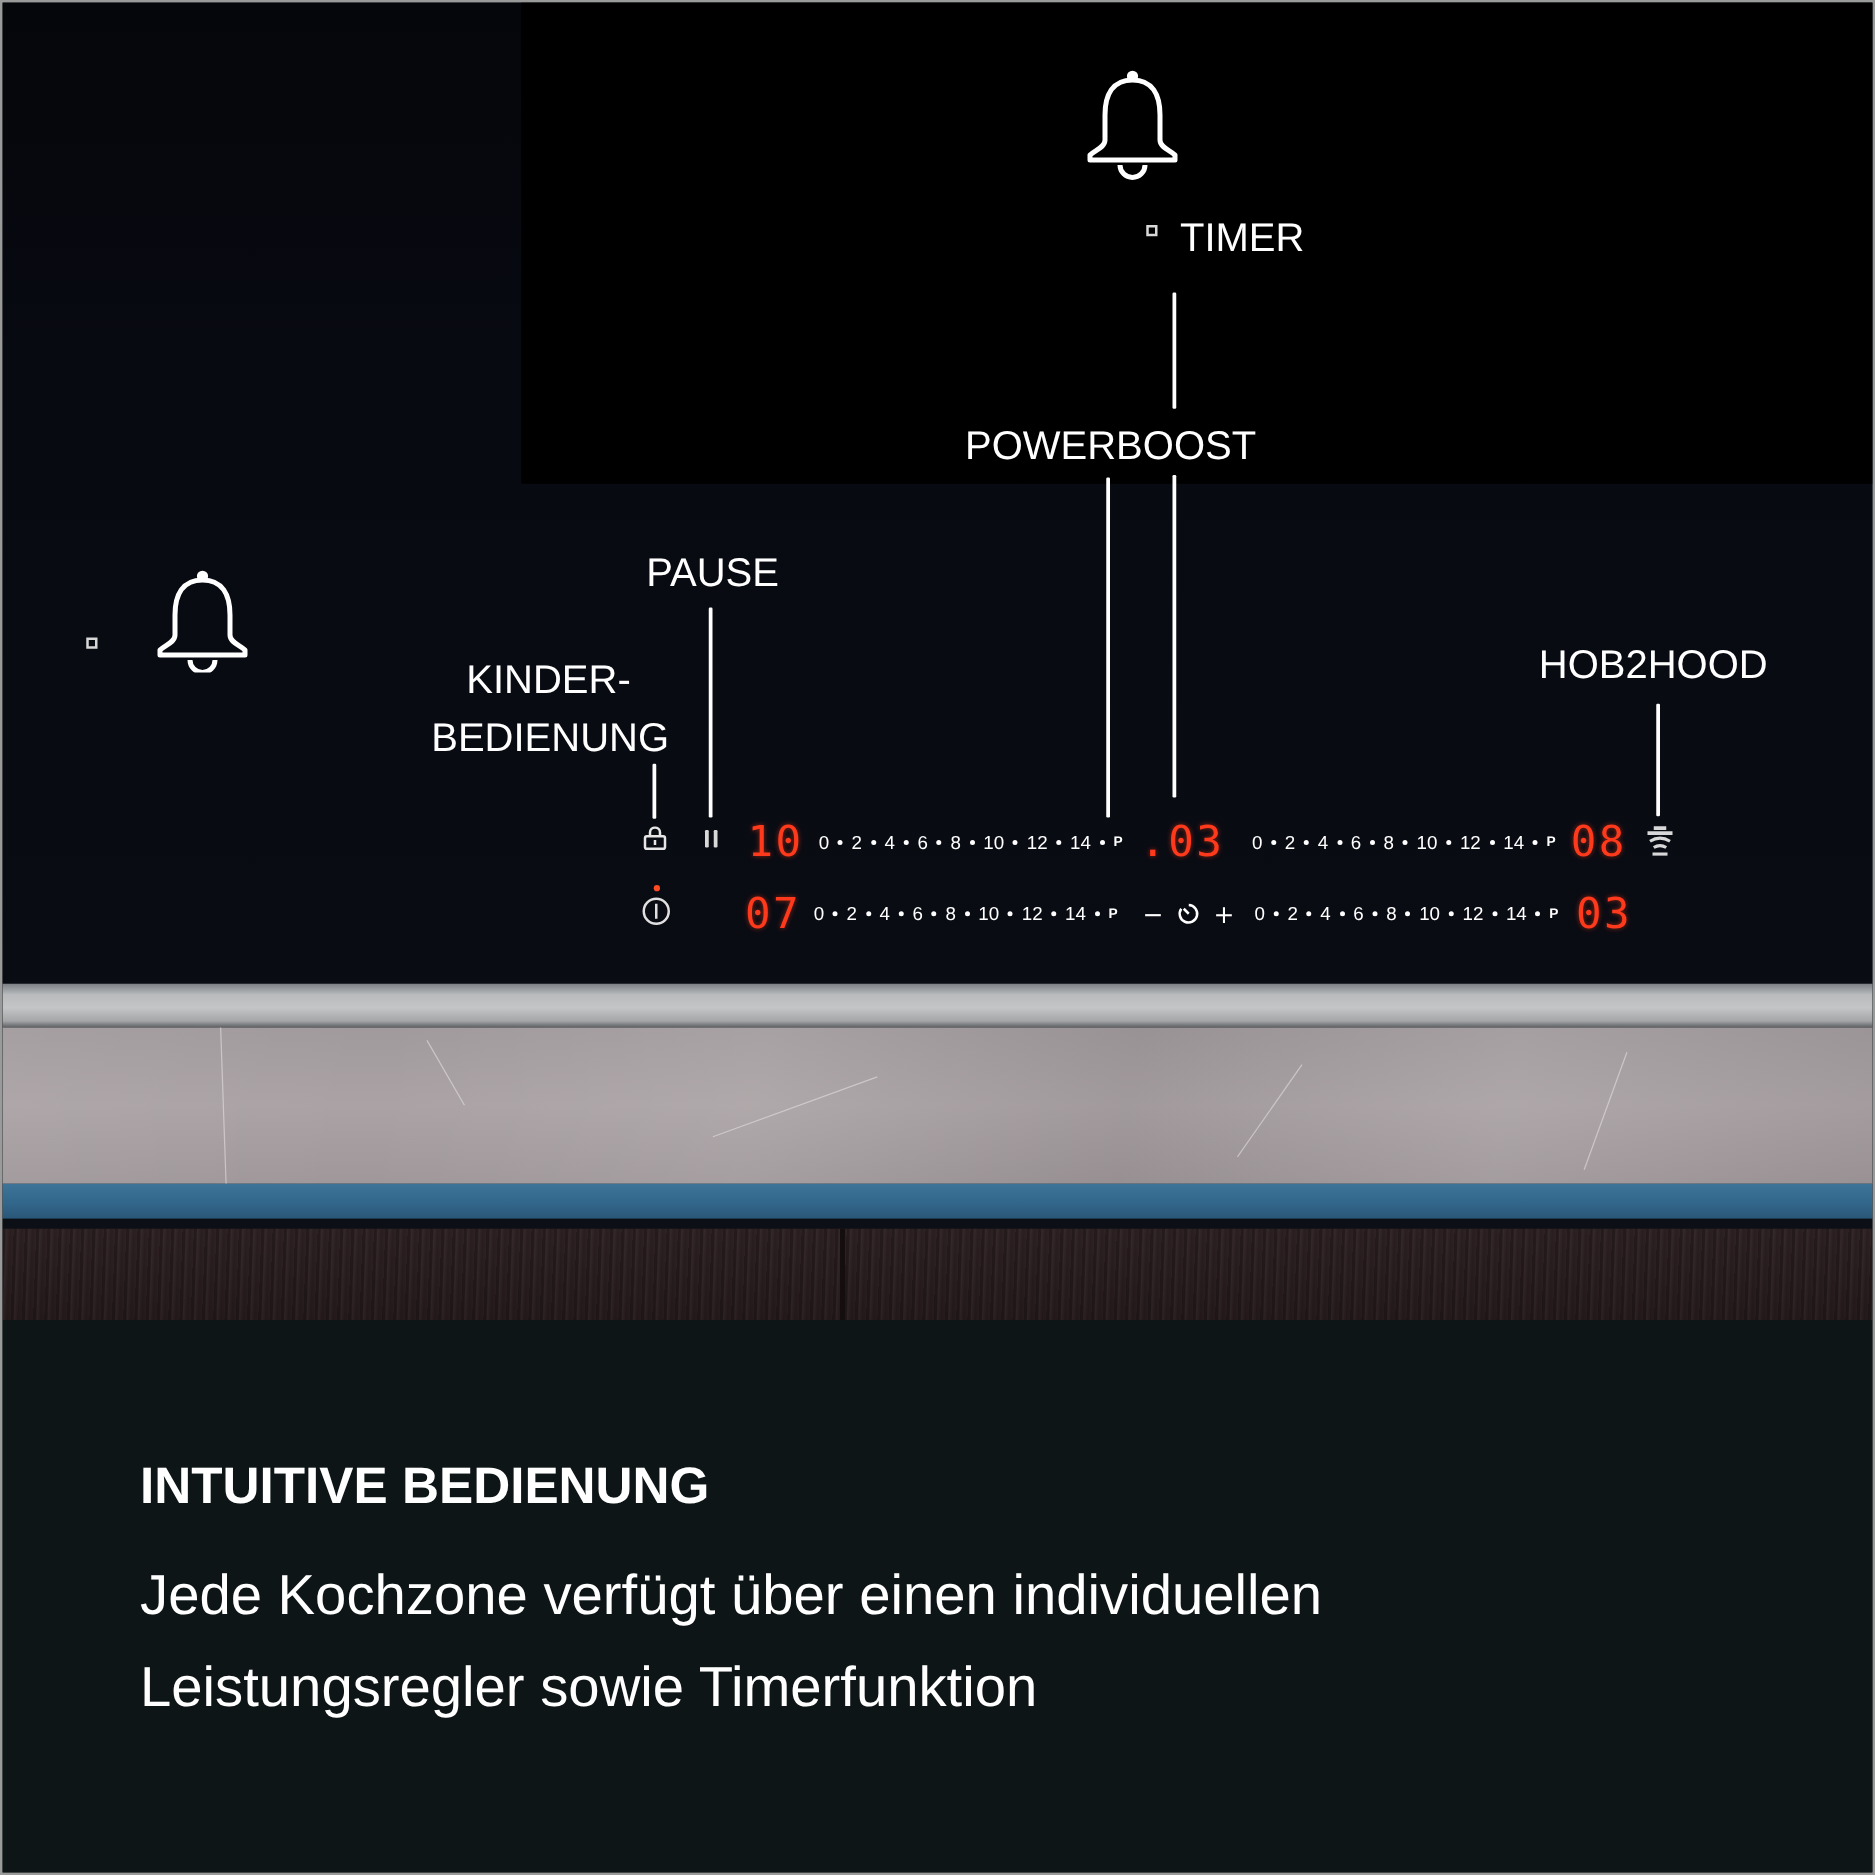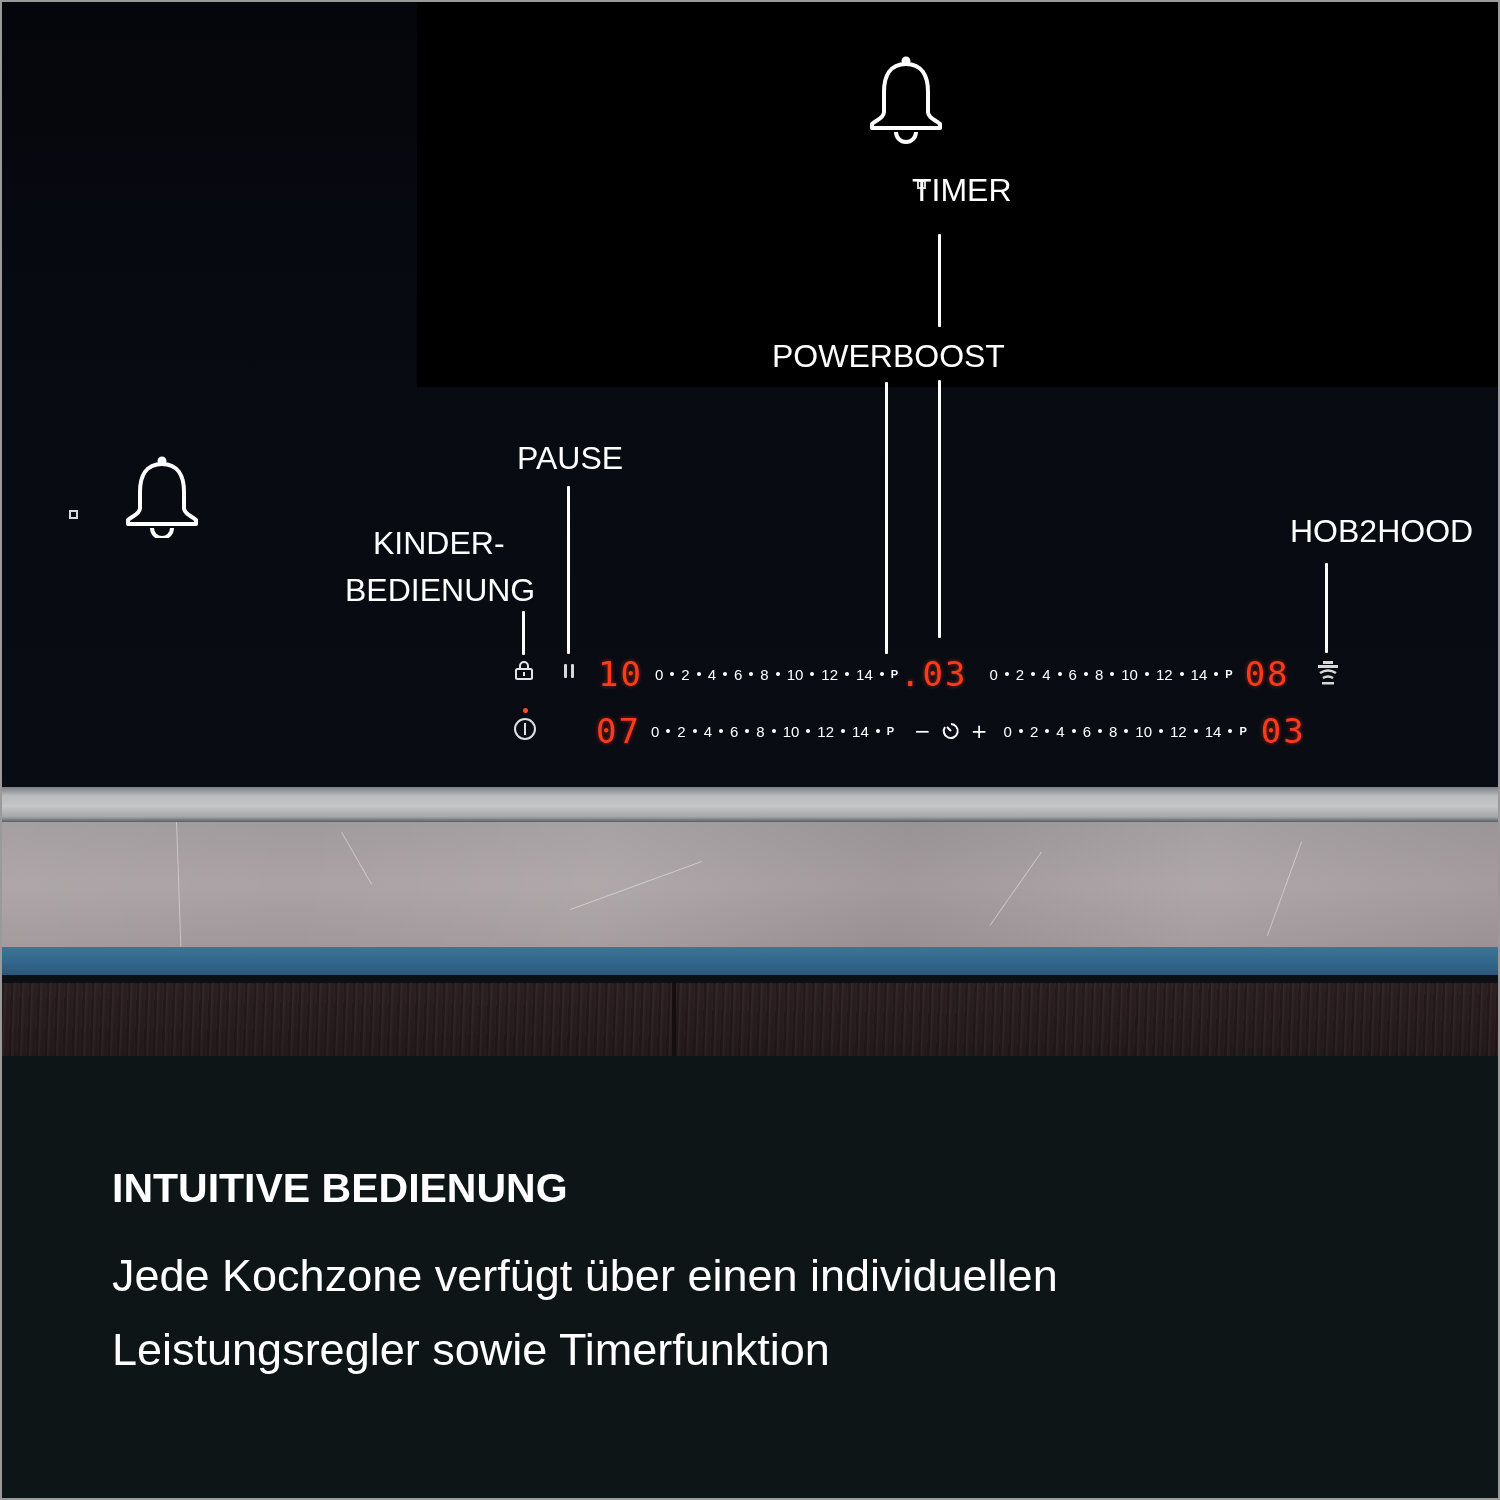--- a/index.html
+++ b/index.html
@@ -96,42 +96,42 @@
 
   <div class="hob"></div>
   <div class="hob-inset"></div>
 
   <svg class="bell" style="left:866px; top:52px;" width="76" height="90" viewBox="0 0 76 90">
     <path d="M38 4 v6 M38 10 C22 10 16 22 16 38 L16 58 C16 64 8 66 4 70 L4 74 L72 74 L72 70 C68 66 60 64 60 58 L60 38 C60 22 54 10 38 10 Z" fill="none" stroke="#ffffff" stroke-width="4" stroke-linejoin="round"></path>
     <circle cx="38" cy="7" r="3" fill="none" stroke="#ffffff" stroke-width="3"></circle>
     <path d="M28 78 A10 10 0 0 0 48 78" fill="none" stroke="#ffffff" stroke-width="4"></path>
   </svg>
   <div class="sq-ind" style="left:915px; top:178px;"></div>
-  <div class="lbl" style="left:910px; top:172px;">TIMER</div>
+  <div class="lbl" style="left:942px; top:172px;">TIMER</div>
   <div class="leader" style="left:936px; top:232px; height:93px;"></div>
 
   <div class="lbl" style="left:770px; top:338px;">POWERBOOST</div>
   <div class="leader" style="left:883px; top:380px; height:272px;"></div>
   <div class="leader" style="left:936px; top:378px; height:258px;"></div>
 
   <svg class="bell" style="left:122px; top:452px;" width="76" height="84" viewBox="0 0 76 84">
     <path d="M38 4 v6 M38 10 C22 10 16 22 16 38 L16 54 C16 60 8 62 4 66 L4 70 L72 70 L72 66 C68 62 60 60 60 54 L60 38 C60 22 54 10 38 10 Z" fill="none" stroke="#ffffff" stroke-width="4" stroke-linejoin="round"></path>
     <circle cx="38" cy="7" r="3" fill="none" stroke="#ffffff" stroke-width="3"></circle>
     <path d="M28 74 A10 10 0 0 0 48 74" fill="none" stroke="#ffffff" stroke-width="4"></path>
   </svg>
   <div class="sq-ind" style="left:67px; top:508px;"></div>
 
   <div class="lbl" style="left:515px; top:440px;">PAUSE</div>
   <div class="leader" style="left:565px; top:484px; height:168px;"></div>
 
   <div class="lbl" style="left:371px; top:525px;">KINDER-</div>
   <div class="lbl" style="left:343px; top:572px;">BEDIENUNG</div>
   <div class="leader" style="left:520px; top:609px; height:44px;"></div>
 
-  <div class="lbl" style="left:1288px; top:513px;">HOB2HOOD</div>
+  <div class="lbl" style="left:1229px; top:513px;">HOB2HOOD</div>
   <div class="leader" style="left:1323px; top:561px; height:90px;"></div>
 
   <svg class="icon" style="left:512px; top:659px;" width="20" height="20" viewBox="0 0 20 20">
     <path d="M6 8 V5 a4 4 0 0 1 8 0 V8" fill="none" stroke="#e6e6e6" stroke-width="2"></path>
     <rect x="2" y="8" width="16" height="10" rx="1.5" fill="none" stroke="#e6e6e6" stroke-width="2"></rect>
     <rect x="9" y="11" width="2" height="4" fill="#e6e6e6"></rect>
   </svg>
   <svg class="icon" style="left:560px; top:660px;" width="14" height="18" viewBox="0 0 14 18">
     <rect x="2" y="2" width="3" height="14" rx="1" fill="#d8d8d8"></rect>
     <rect x="9" y="2" width="3" height="14" rx="1" fill="#d8d8d8"></rect>
@@ -156,21 +156,21 @@
       <span class="n">8</span>
         <span class="d"></span>
       <span class="n">10</span>
         <span class="d"></span>
       <span class="n">12</span>
         <span class="d"></span>
       <span class="n">14</span>
         <span class="d"></span>
       <span class="n p">P</span>
     </div>
-    <span class="seg" style="margin-left:2px;">.03</span>
+    <span class="seg" style="margin-left:14px;">.03</span>
     <div class="scale" style="margin-left:22px;">
       <span class="n">0</span>
         <span class="d"></span>
       <span class="n">2</span>
         <span class="d"></span>
       <span class="n">4</span>
         <span class="d"></span>
       <span class="n">6</span>
         <span class="d"></span>
       <span class="n">8</span>

